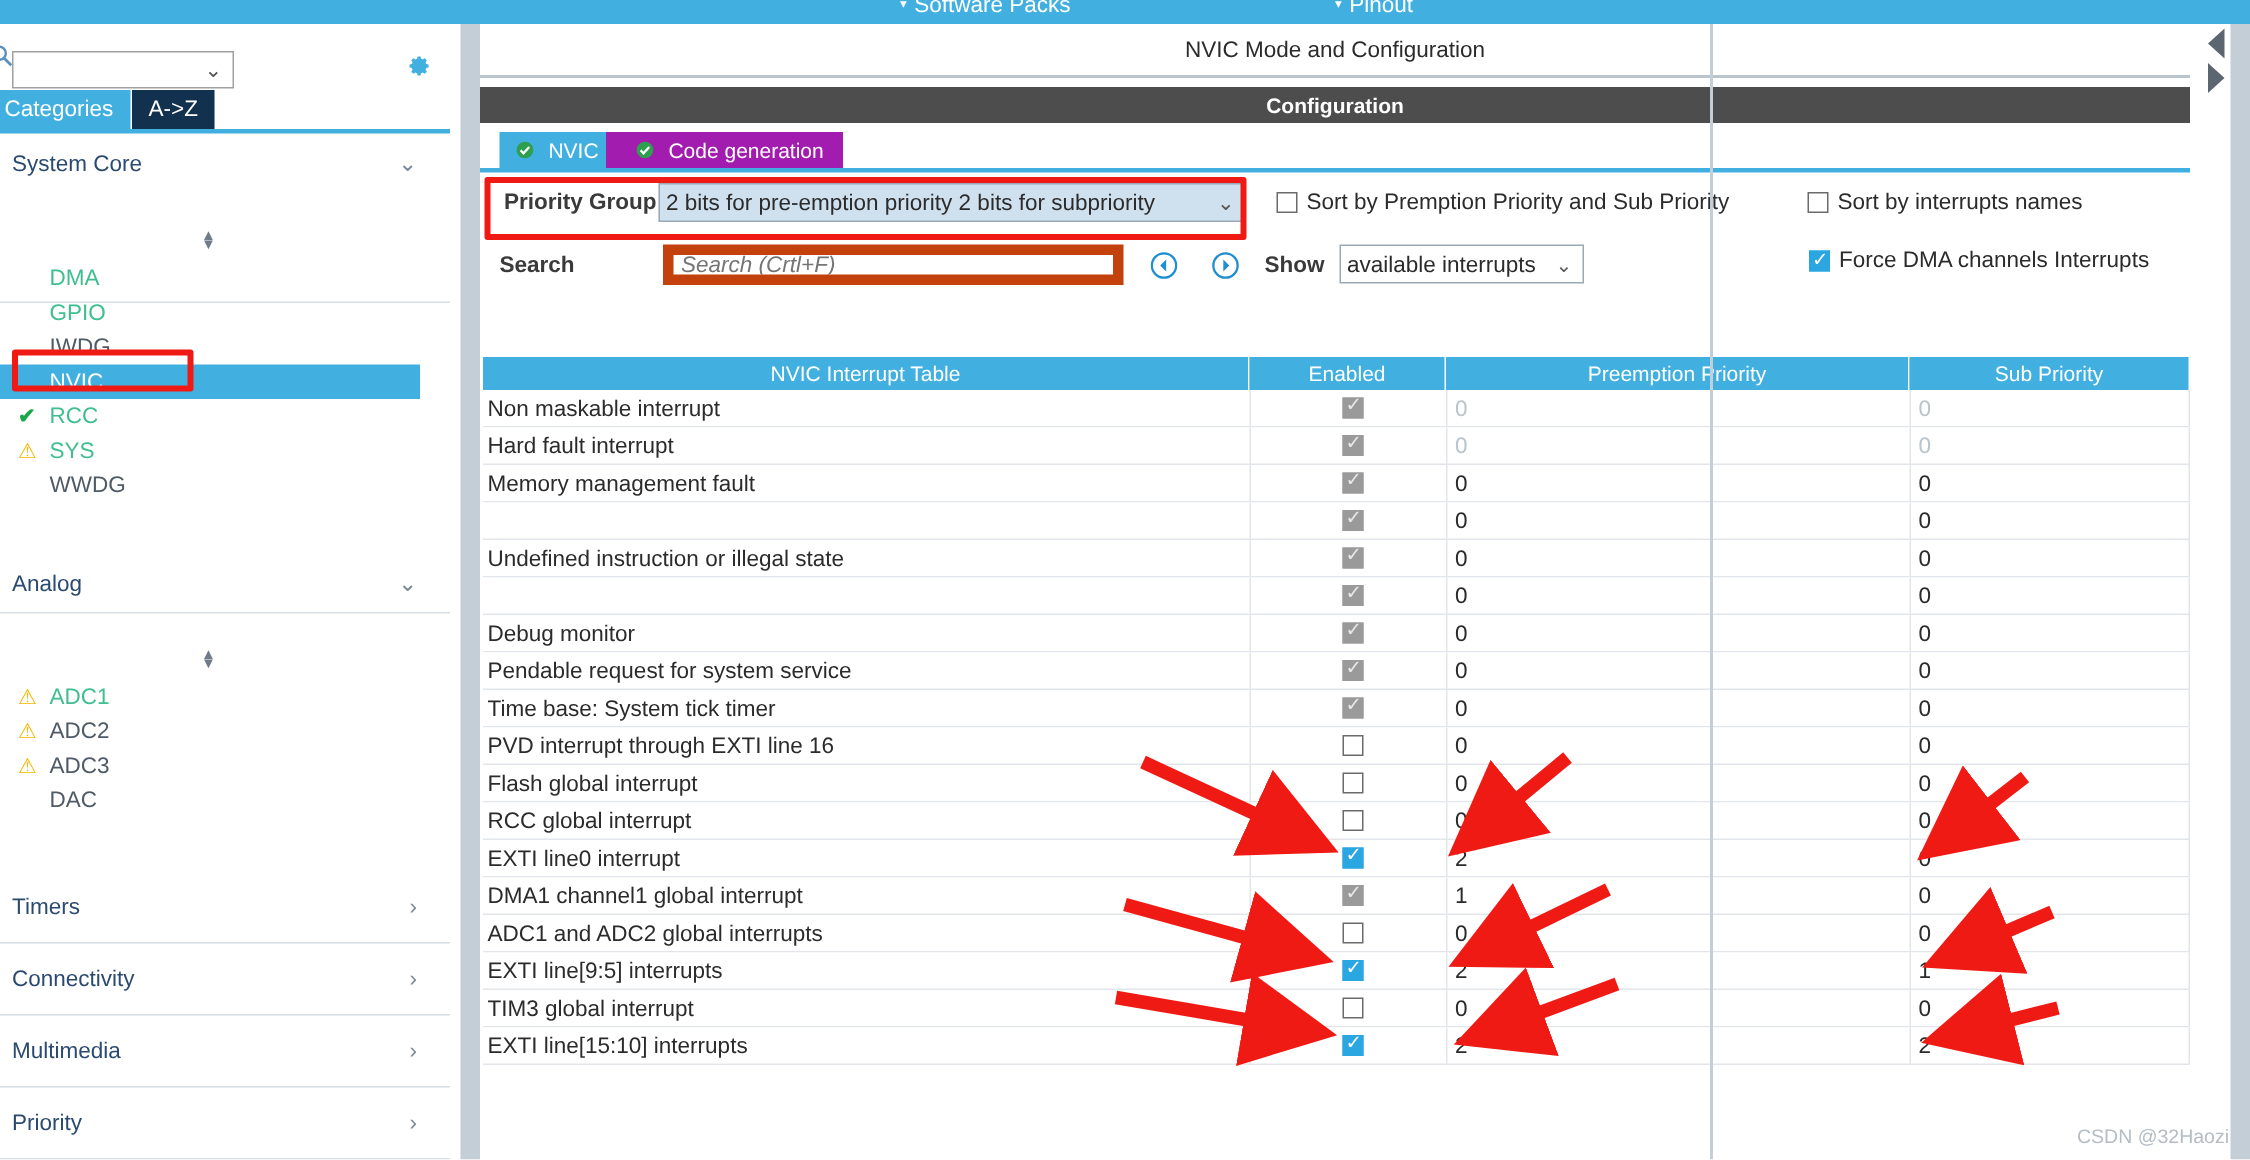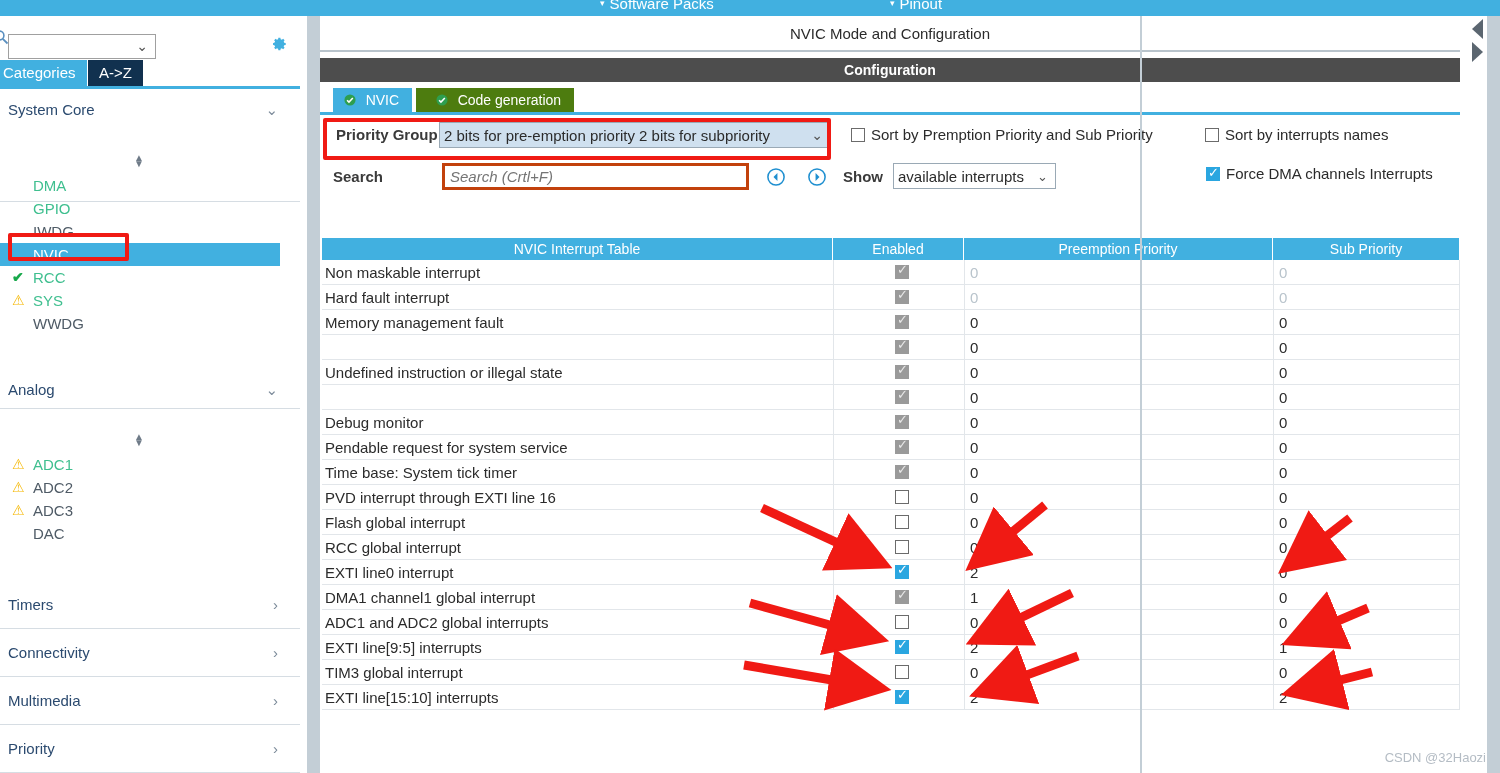--- a/index.html
+++ b/index.html
@@ -109,21 +109,21 @@
   }
   .tabrow {
     position: absolute; left: 0; top: 72px; width: 1180px; height: 24px;
   }
   .ptab {
     position: absolute; top: 0; height: 24px; line-height: 24px;
     font-size: 14px; color: #fff; padding: 0 13px 0 11px; white-space: nowrap;
   }
   .ptab .chk { margin-right: 6px; font-size: 13px; }
   .ptab.a { left: 13px; background: #41b0e0; }
-  .ptab.b { left: 96px; background: #4d7c0f; padding-left: 20px; }
+  .ptab.b { left: 84px; background: #a21caf; padding-left: 20px; }
   .tab-underline {
     position: absolute; left: 0; top: 96px; width: 1140px; height: 3px; background: #41b0e0;
   }
 
   
   .prow {
     position: absolute; left: 0; top: 99px; width: 1140px; height: 40px;
   }
   .lbl { position: absolute; font-size: 15px; color: #3a3a3a; font-weight: bold; }
   .pg-label { left: 16px; top: 11px; }
@@ -144,21 +144,21 @@
     content: "✓"; position: absolute; left: 1px; top: -3px;
     font-size: 13px; color: #fff; line-height: 16px;
   }
   .cbl { position: absolute; font-size: 15px; color: #2b2b2b; white-space: nowrap; }
 
   
   .srow { position: absolute; left: 0; top: 139px; width: 1180px; height: 44px; }
   .s-label { left: 13px; top: 13px; }
   .s-input {
     position: absolute; left: 122px; top: 8px; width: 307px; height: 27px;
-    border: 3px solid #c2410c; background: #fff; font-size: 15px; color: #9a9a9a;
+    border: 7px solid #c2410c; background: #fff; font-size: 15px; color: #9a9a9a;
     font-style: italic; padding-left: 5px; line-height: 26px;
     font-family: "Liberation Sans", sans-serif;
   }
   .navbtn {
     position: absolute; top: 13px; width: 18px; height: 18px;
   }
   .show-label { left: 523px; top: 13px; }
   .show-combo {
     position: absolute; left: 573px; top: 8px; width: 163px; height: 26px;
     border: 1px solid #9aa9b5; background: #fff; font-size: 15px; color: #2b2b2b;

